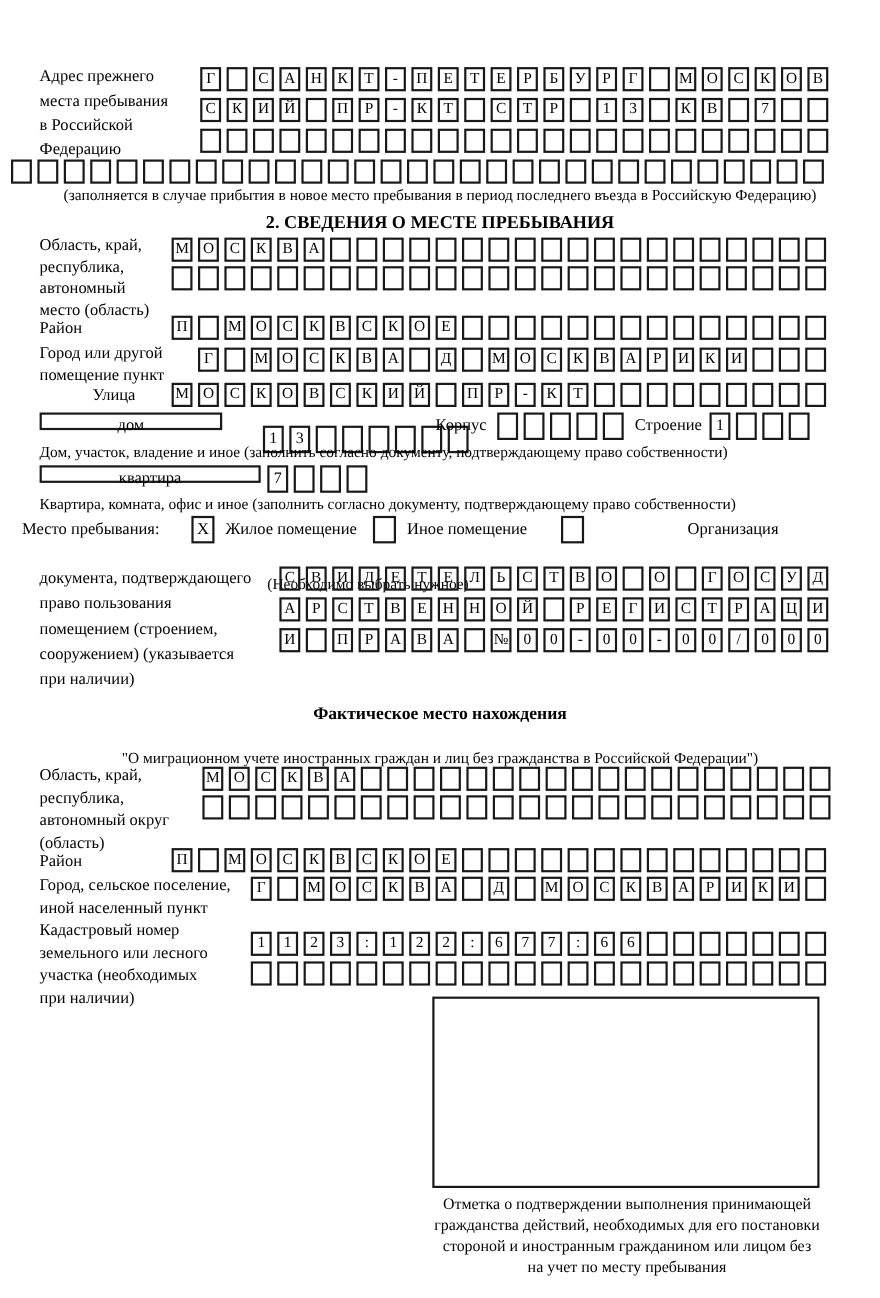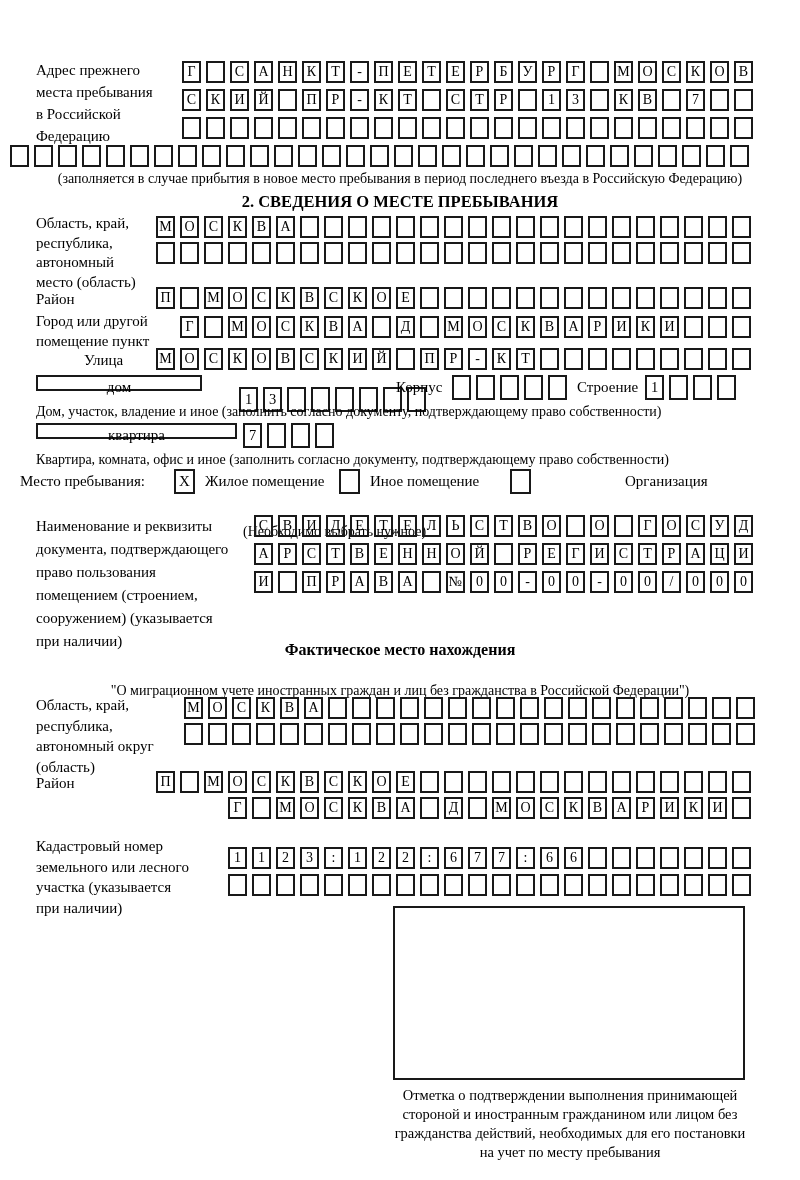--- a/index.html
+++ b/index.html
@@ -81,21 +81,20 @@
   <div class="abs inline-lbl" style="left:20px;top:473px;">Место пребывания:</div>
   <span class="abs chk" style="left:174px;top:469px;">X</span>
   <div class="abs inline-lbl" style="left:205px;top:473px;">Жилое помещение</div>
   <span class="abs chk" style="left:339px;top:469px;"></span>
   <div class="abs inline-lbl" style="left:370px;top:473px;">Иное помещение</div>
   <span class="abs chk" style="left:510px;top:469px;"></span>
   <div class="abs inline-lbl" style="left:577px;top:473px;margin-left:48px;">Организация</div>
   <div class="abs cap" style="left:243px;top:524px;">(Необходимо выбрать нужное)</div>
 
   <div class="abs" style="left:36px;top:515px;font-size:15px;line-height:23px;">
-    <div>Наименование и реквизиты</div>
     <div>документа, подтверждающего</div>
     <div>право пользования</div>
     <div>помещением (строением,</div>
     <div>сооружением) (указывается</div>
     <div>при наличии)</div>
   </div>
   <div class="abs boxrow" style="left:254px;top:515px;"><span class="cb">С</span><span class="cb">В</span><span class="cb">И</span><span class="cb">Д</span><span class="cb">Е</span><span class="cb">Т</span><span class="cb">Е</span><span class="cb">Л</span><span class="cb">Ь</span><span class="cb">С</span><span class="cb">Т</span><span class="cb">В</span><span class="cb">О</span><span class="cb"></span><span class="cb">О</span><span class="cb"></span><span class="cb">Г</span><span class="cb">О</span><span class="cb">С</span><span class="cb">У</span><span class="cb">Д</span></div>
   <div class="abs boxrow" style="left:254px;top:543px;"><span class="cb">А</span><span class="cb">Р</span><span class="cb">С</span><span class="cb">Т</span><span class="cb">В</span><span class="cb">Е</span><span class="cb">Н</span><span class="cb">Н</span><span class="cb">О</span><span class="cb">Й</span><span class="cb"></span><span class="cb">Р</span><span class="cb">Е</span><span class="cb">Г</span><span class="cb">И</span><span class="cb">С</span><span class="cb">Т</span><span class="cb">Р</span><span class="cb">А</span><span class="cb">Ц</span><span class="cb">И</span></div>
   <div class="abs boxrow" style="left:254px;top:571px;"><span class="cb">И</span><span class="cb"></span><span class="cb">П</span><span class="cb">Р</span><span class="cb">А</span><span class="cb">В</span><span class="cb">А</span><span class="cb"></span><span class="cb">№</span><span class="cb">0</span><span class="cb">0</span><span class="cb">-</span><span class="cb">0</span><span class="cb">0</span><span class="cb">-</span><span class="cb">0</span><span class="cb">0</span><span class="cb">/</span><span class="cb">0</span><span class="cb">0</span><span class="cb">0</span></div>
 
@@ -107,32 +106,36 @@
     <div>республика,</div>
     <div>автономный округ</div>
     <div>(область)</div>
   </div>
   <div class="abs boxrow" style="left:184px;top:697px;"><span class="cb">М</span><span class="cb">О</span><span class="cb">С</span><span class="cb">К</span><span class="cb">В</span><span class="cb">А</span><span class="cb"></span><span class="cb"></span><span class="cb"></span><span class="cb"></span><span class="cb"></span><span class="cb"></span><span class="cb"></span><span class="cb"></span><span class="cb"></span><span class="cb"></span><span class="cb"></span><span class="cb"></span><span class="cb"></span><span class="cb"></span><span class="cb"></span><span class="cb"></span><span class="cb"></span><span class="cb"></span></div>
   <div class="abs boxrow" style="left:184px;top:723px;"><span class="cb"></span><span class="cb"></span><span class="cb"></span><span class="cb"></span><span class="cb"></span><span class="cb"></span><span class="cb"></span><span class="cb"></span><span class="cb"></span><span class="cb"></span><span class="cb"></span><span class="cb"></span><span class="cb"></span><span class="cb"></span><span class="cb"></span><span class="cb"></span><span class="cb"></span><span class="cb"></span><span class="cb"></span><span class="cb"></span><span class="cb"></span><span class="cb"></span><span class="cb"></span><span class="cb"></span></div>
 
   <div class="abs lbl" style="left:36px;top:772px;">Район</div>
   <div class="abs boxrow" style="left:156px;top:771px;"><span class="cb">П</span><span class="cb"></span><span class="cb">М</span><span class="cb">О</span><span class="cb">С</span><span class="cb">К</span><span class="cb">В</span><span class="cb">С</span><span class="cb">К</span><span class="cb">О</span><span class="cb">Е</span><span class="cb"></span><span class="cb"></span><span class="cb"></span><span class="cb"></span><span class="cb"></span><span class="cb"></span><span class="cb"></span><span class="cb"></span><span class="cb"></span><span class="cb"></span><span class="cb"></span><span class="cb"></span><span class="cb"></span><span class="cb"></span></div>
 
+  <div class="abs lbl-mid" style="left:36px;top:795px;">
+    <div>Город, сельское поселение,</div>
+    <div>иной населенный пункт</div>
+  </div>
   <div class="abs boxrow" style="left:228px;top:797px;"><span class="cb">Г</span><span class="cb"></span><span class="cb">М</span><span class="cb">О</span><span class="cb">С</span><span class="cb">К</span><span class="cb">В</span><span class="cb">А</span><span class="cb"></span><span class="cb">Д</span><span class="cb"></span><span class="cb">М</span><span class="cb">О</span><span class="cb">С</span><span class="cb">К</span><span class="cb">В</span><span class="cb">А</span><span class="cb">Р</span><span class="cb">И</span><span class="cb">К</span><span class="cb">И</span><span class="cb"></span></div>
 
   <div class="abs lbl-mid" style="left:36px;top:836px;">
     <div>Кадастровый номер</div>
     <div>земельного или лесного</div>
-    <div>участка (указывается</div>
+    <div>участка (необходимых</div>
     <div>при наличии)</div>
   </div>
   <div class="abs boxrow" style="left:228px;top:847px;"><span class="cb">1</span><span class="cb">1</span><span class="cb">2</span><span class="cb">3</span><span class="cb">:</span><span class="cb">1</span><span class="cb">2</span><span class="cb">2</span><span class="cb">:</span><span class="cb">6</span><span class="cb">7</span><span class="cb">7</span><span class="cb">:</span><span class="cb">6</span><span class="cb">6</span><span class="cb"></span><span class="cb"></span><span class="cb"></span><span class="cb"></span><span class="cb"></span><span class="cb"></span><span class="cb"></span></div>
   <div class="abs boxrow" style="left:228px;top:874px;"><span class="cb"></span><span class="cb"></span><span class="cb"></span><span class="cb"></span><span class="cb"></span><span class="cb"></span><span class="cb"></span><span class="cb"></span><span class="cb"></span><span class="cb"></span><span class="cb"></span><span class="cb"></span><span class="cb"></span><span class="cb"></span><span class="cb"></span><span class="cb"></span><span class="cb"></span><span class="cb"></span><span class="cb"></span><span class="cb"></span><span class="cb"></span><span class="cb"></span></div>
 
   <div class="abs stamp" style="left:393px;top:906px;width:352px;height:174px;"></div>
   <div class="abs stamp-cap" style="left:365px;top:1086px;width:410px;">
     <div>Отметка о подтверждении выполнения принимающей</div>
+    <div>гражданства действий, необходимых для его постановки</div>
     <div>стороной и иностранным гражданином или лицом без</div>
-    <div>гражданства действий, необходимых для его постановки</div>
     <div>на учет по месту пребывания</div>
   </div>
 
 </div>
 
 </body></html>

